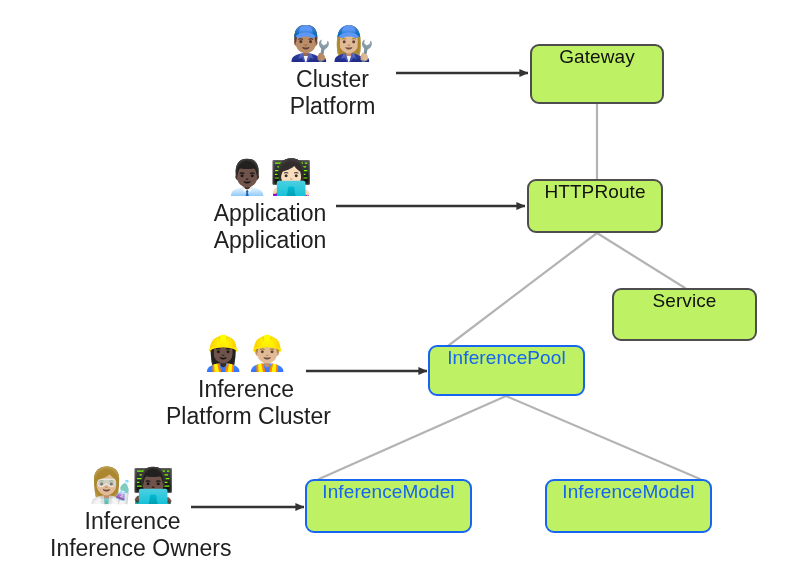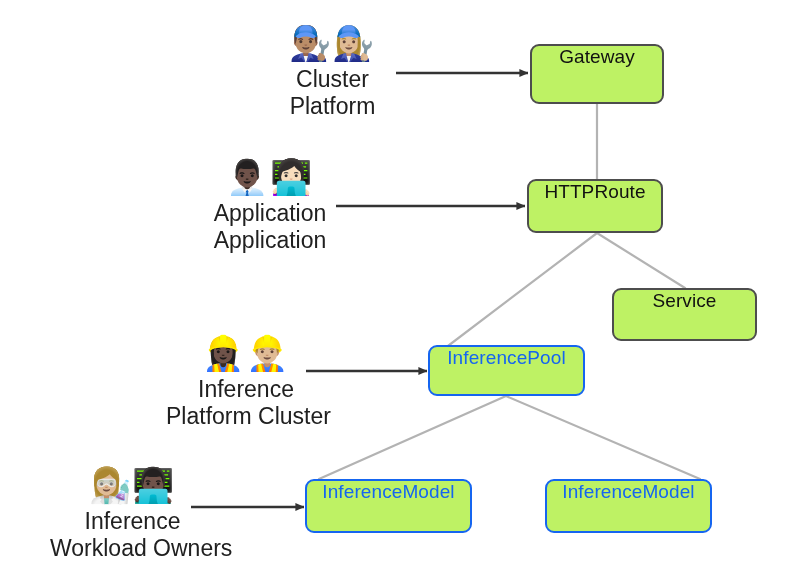--- a/index.html
+++ b/index.html
@@ -119,21 +119,21 @@
     <div class="plabel">
       <span>Inference</span>
       <span class="l2">Platform Cluster</span>
     </div>
   </div>
 
   <div class="persona" style="left:50px; top:468px; width:165px;">
     <div class="emojis">👩🏼‍🔬👨🏿‍💻</div>
     <div class="plabel">
       <span>Inference</span>
-      <span class="l2">Workload Owners</span>
+      <span class="l2">Inference Owners</span>
     </div>
   </div>
 
   <div class="node" style="left:530px; top:44px; width:134px; height:60px;">
     <span>Gateway</span>
   </div>
 
   <div class="node" style="left:527px; top:179px; width:136px; height:54px;">
     <span>HTTPRoute</span>
   </div>

